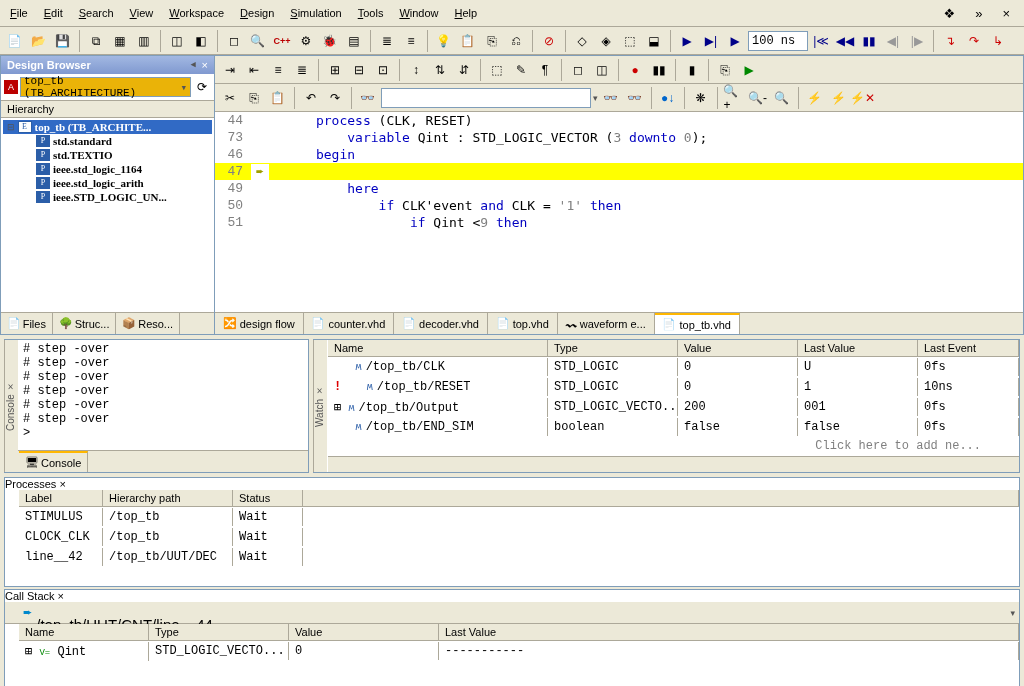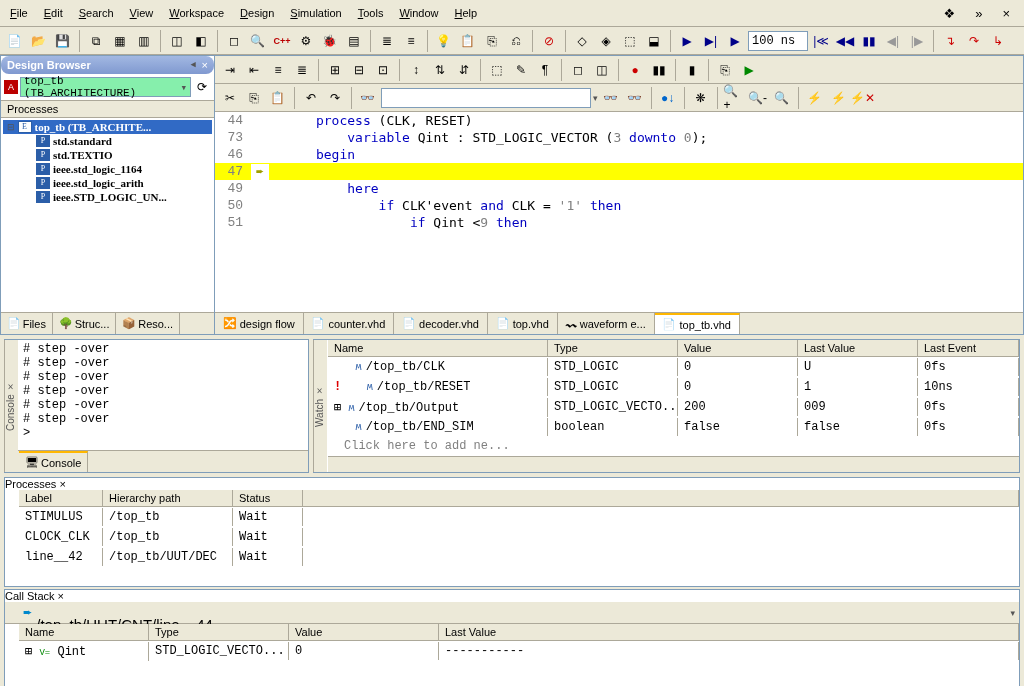--- a/index.html
+++ b/index.html
@@ -52,28 +52,28 @@
   .designbrowser {
     width: 215px;
     border: 1px solid #7f9db9;
     background: #fff;
     display:flex; flex-direction:column;
   }
   .db-title {
     background: linear-gradient(#a2b8e2,#8099d0);
     color: #fff; font-weight: bold;
     padding: 3px 6px;
-    display:flex; justify-content: space-between; align-items:center;border-radius:8px;
+    display:flex; justify-content: space-between; align-items:center;
   }
   .db-title .title-x { font-family: Arial; font-weight:normal; }
   .db-combo {
     margin: 3px;
     display:flex; align-items:center; gap:2px;
   }
-  .db-combo .cmb { flex:1; height:20px; border:1px solid #7f9db9; background:#86efac; padding:0 3px; display:flex; align-items:center; justify-content:space-between;}
+  .db-combo .cmb { flex:1; height:20px; border:1px solid #7f9db9; background:#eab308; padding:0 3px; display:flex; align-items:center; justify-content:space-between;}
   .db-combo .cmb span { font-family: "Courier New",monospace; font-size:11px;}
   .db-header {
     background:#ece9d8; border:1px solid #aca899; border-left:none; border-right:none;
     padding:2px 6px; font-size:11px;
   }
   .db-tree {
     flex:1; overflow:auto; padding:2px 2px;
     font-family: Tahoma; font-size:11px;
   }
   .db-tree .node { padding:1px 2px 1px 14px; white-space:nowrap; display:flex; align-items:center; gap:3px;}
@@ -130,21 +130,21 @@
   .console-tabs { height:22px; display:flex; border-top:1px solid #aca899; background:#ece9d8; padding-left:14px;}
   .watch-panel { flex:1; margin:4px 4px 2px 2px; }
   .watch-head { display:flex; background:#ece9d8; border-bottom:1px solid #aca899; margin-left:14px;}
   .watch-head .col, .watch-row .cell {
     border-right:1px solid #aca899; padding:2px 6px; overflow:hidden; white-space:nowrap;
   }
   .watch-body { flex:1; overflow:auto; font-family:"Courier New",monospace; font-size:12px; margin-left:14px;}
   .watch-row { display:flex; height:20px; align-items:center;}
   .watch-row.alert .cell:first-child::before { content:"!"; color:#d00; font-weight:bold; margin-right:4px;}
   .wico { color:#2b5ea8; font-size:10px; margin-right:4px;}
-  .watch-hint { color:#808080; padding:2px 16px;}
+  .watch-hint { color:#808080; padding:2px 38px;text-align:right;}
   
   .processes { height:110px; border:1px solid #7f9db9; margin:2px 4px; background:#fff; display:flex; flex-direction:column; position:relative;}
   .proc-head { display:flex; background:#ece9d8; border-bottom:1px solid #aca899; margin-left:14px;}
   .proc-head .col, .proc-row .cell { border-right:1px solid #aca899; padding:2px 6px;}
   .proc-body { flex:1; font-family:"Courier New",monospace; font-size:12px; overflow:auto; margin-left:14px;}
   .proc-row { display:flex; height:20px; align-items:center;}
   .proc-row.sel { background:#ffff00; }
   
   .callstack { height:108px; border:1px solid #7f9db9; margin:2px 4px 4px 4px; background:#fff; display:flex; flex-direction:column; position:relative;}
   .cs-bar { height:22px; background:#ece9d8; border-bottom:1px solid #aca899; display:flex; align-items:center; padding:0 4px 0 18px; gap:4px;}
@@ -238,21 +238,21 @@
       </div>
     </div>
     <div class="db-combo">
       <span style="width:14px;height:14px;background:#b00;color:#fff;font-size:9px;text-align:center;line-height:14px;">A</span>
       <div class="cmb">
         <span>top_tb (TB_ARCHITECTURE)</span>
           <span class="chev">▾</span>
       </div>
       <div class="tb-btn" style="width:18px;height:18px">⟳</div>
     </div>
-    <div class="db-header">Processes</div>
+    <div class="db-header">Hierarchy</div>
     <div class="db-tree" id="dbtree">
         <div class="node sel" style="padding-left: 4px;">
           <span class="chev">⊟</span> 
           <span class="ico ">E</span> 
           <b>top_tb (TB_ARCHITE...</b>
         </div>
         <div class="node" style="padding-left: 20px;">
           <span style="width:10px;display:inline-block"></span>
           <span class="ico ico-p">P</span> 
           <b>std.standard</b>
@@ -425,21 +425,21 @@
           <div class="cell" style="width:220px">&nbsp;&nbsp;&nbsp;<span class="wico">ʍ</span>/top_tb/RESET</div>
           <div class="cell" style="width:130px">STD_LOGIC</div>
           <div class="cell" style="width:120px">0</div>
           <div class="cell" style="width:120px">1</div>
           <div class="cell" style="flex:1">10ns</div>
         </div>
         <div class="watch-row">
           <div class="cell" style="width:220px">⊞ <span class="wico">ʍ</span>/top_tb/Output</div>
           <div class="cell" style="width:130px">STD_LOGIC_VECTO...</div>
           <div class="cell" style="width:120px">200</div>
-          <div class="cell" style="width:120px">009</div>
+          <div class="cell" style="width:120px">001</div>
           <div class="cell" style="flex:1">0fs</div>
         </div>
         <div class="watch-row">
           <div class="cell" style="width:220px">&nbsp;&nbsp;&nbsp;<span class="wico">ʍ</span>/top_tb/END_SIM</div>
           <div class="cell" style="width:130px">boolean</div>
           <div class="cell" style="width:120px">false</div>
           <div class="cell" style="width:120px">false</div>
           <div class="cell" style="flex:1">0fs</div>
         </div>
         <div class="watch-hint">Click here to add ne...</div>

